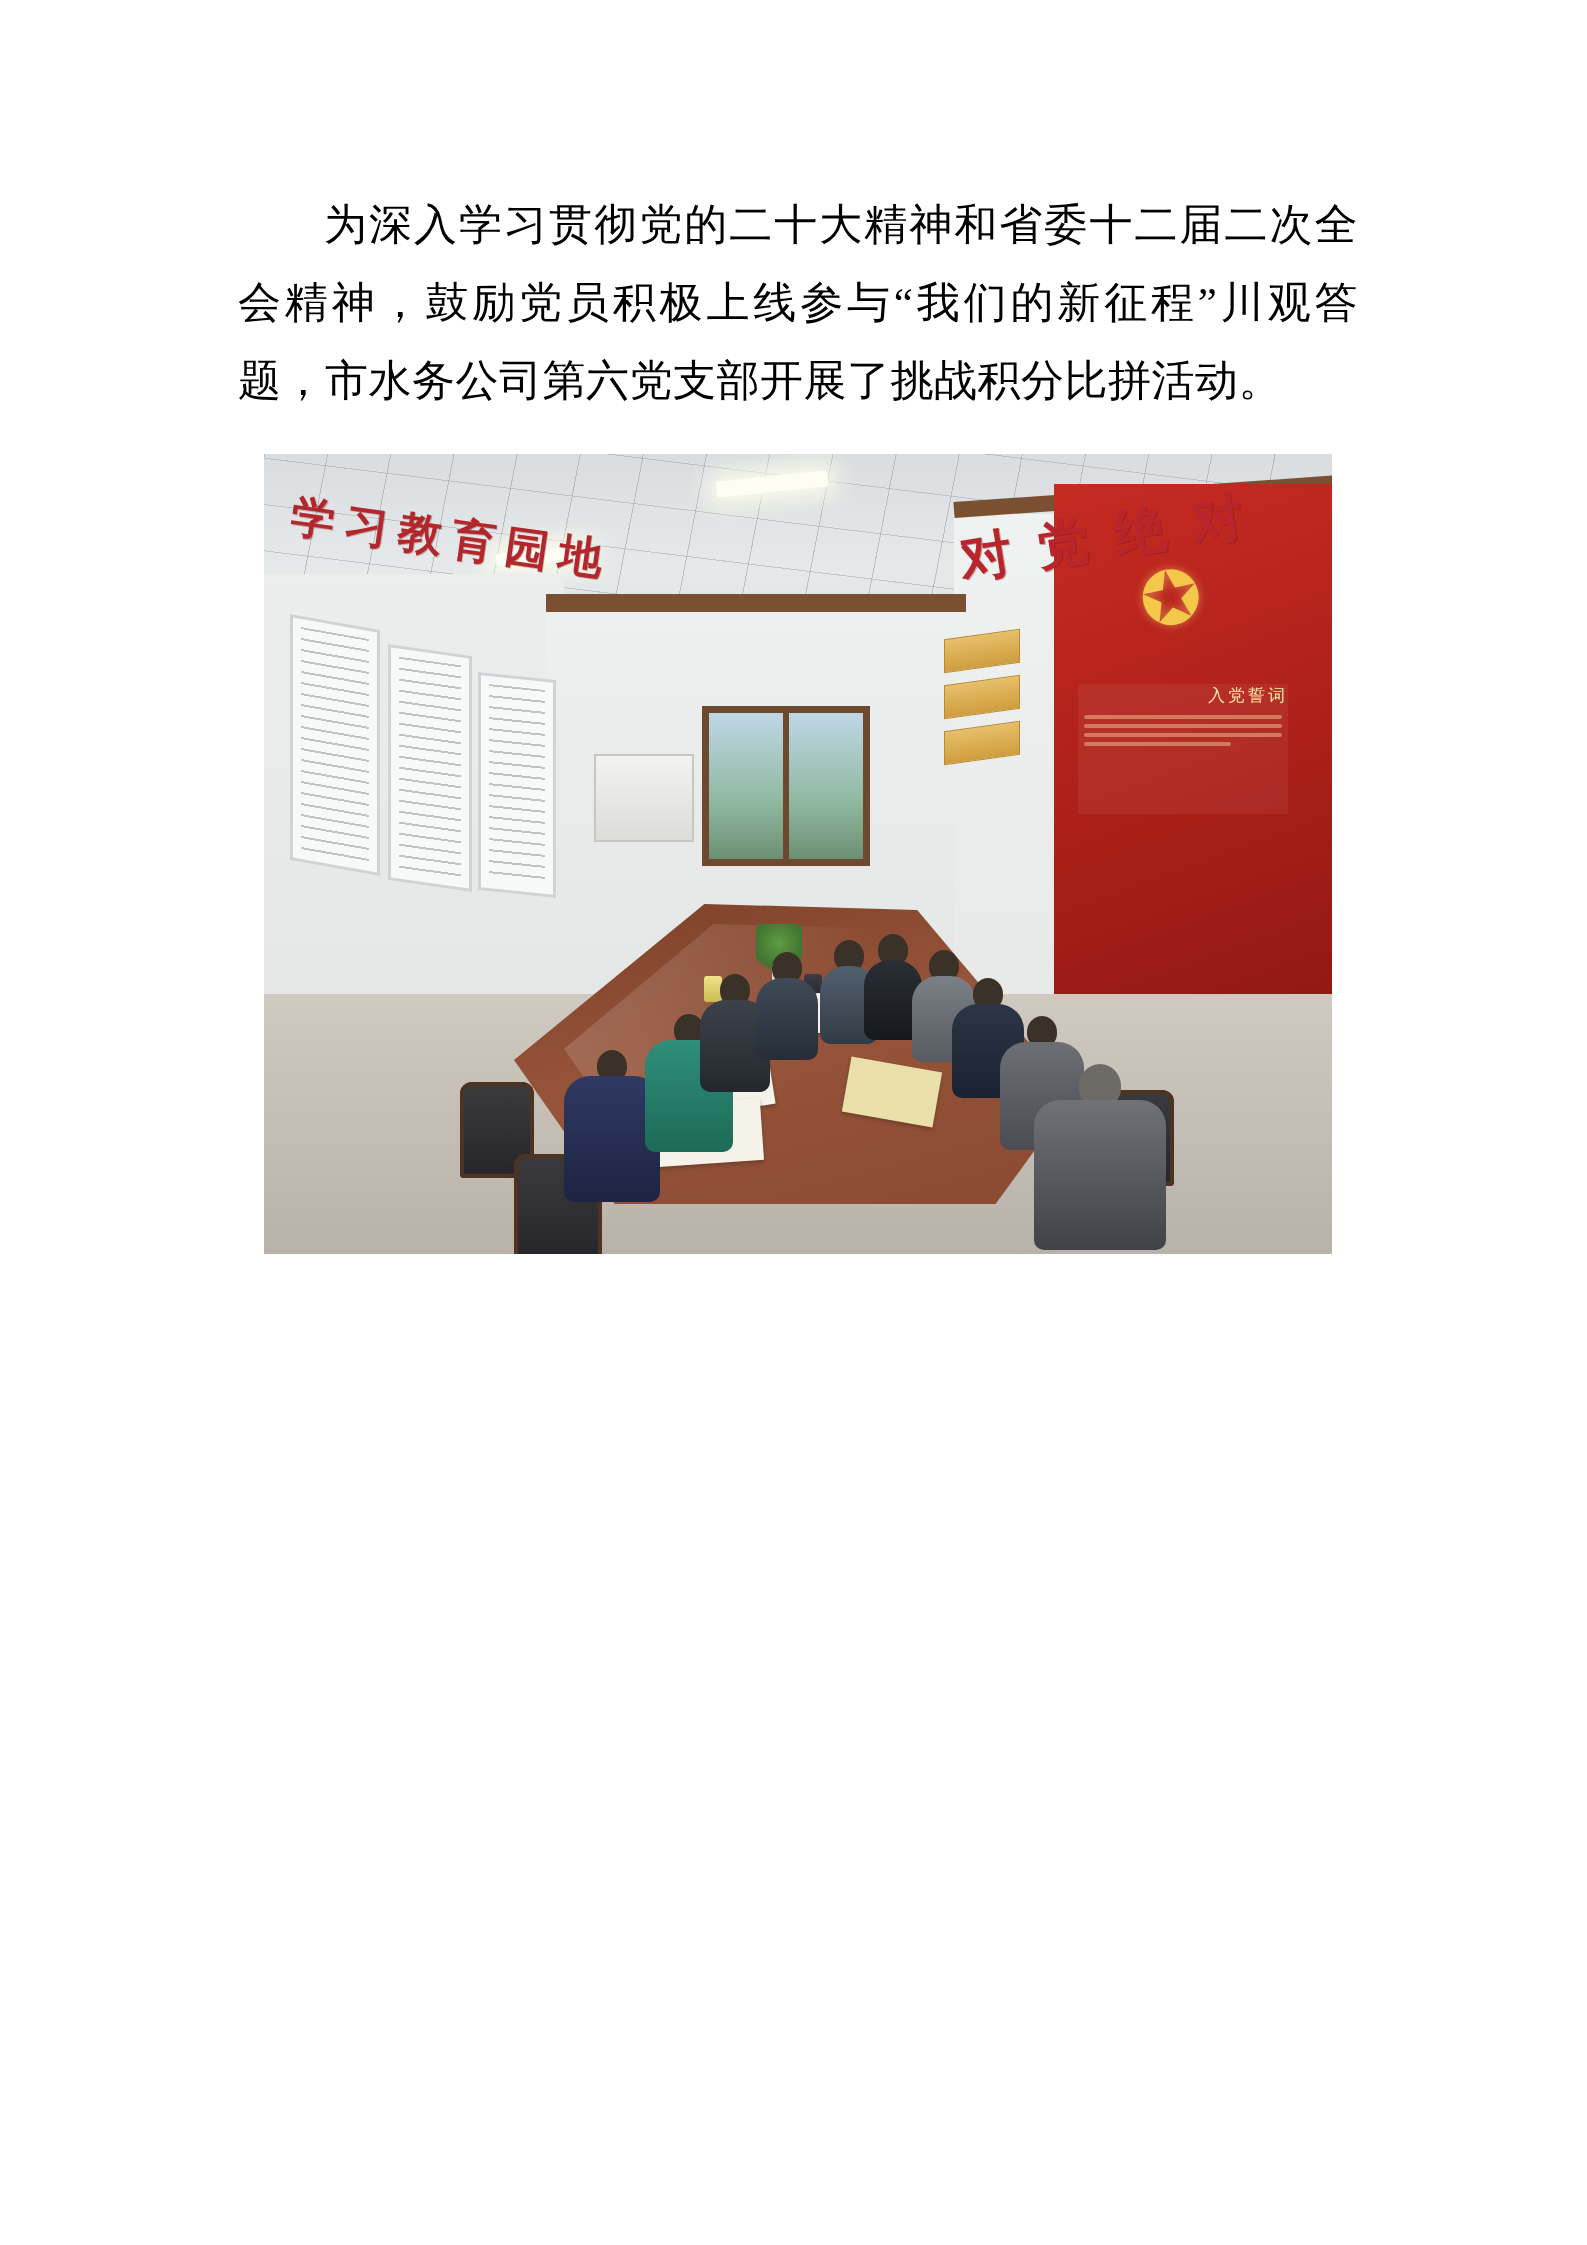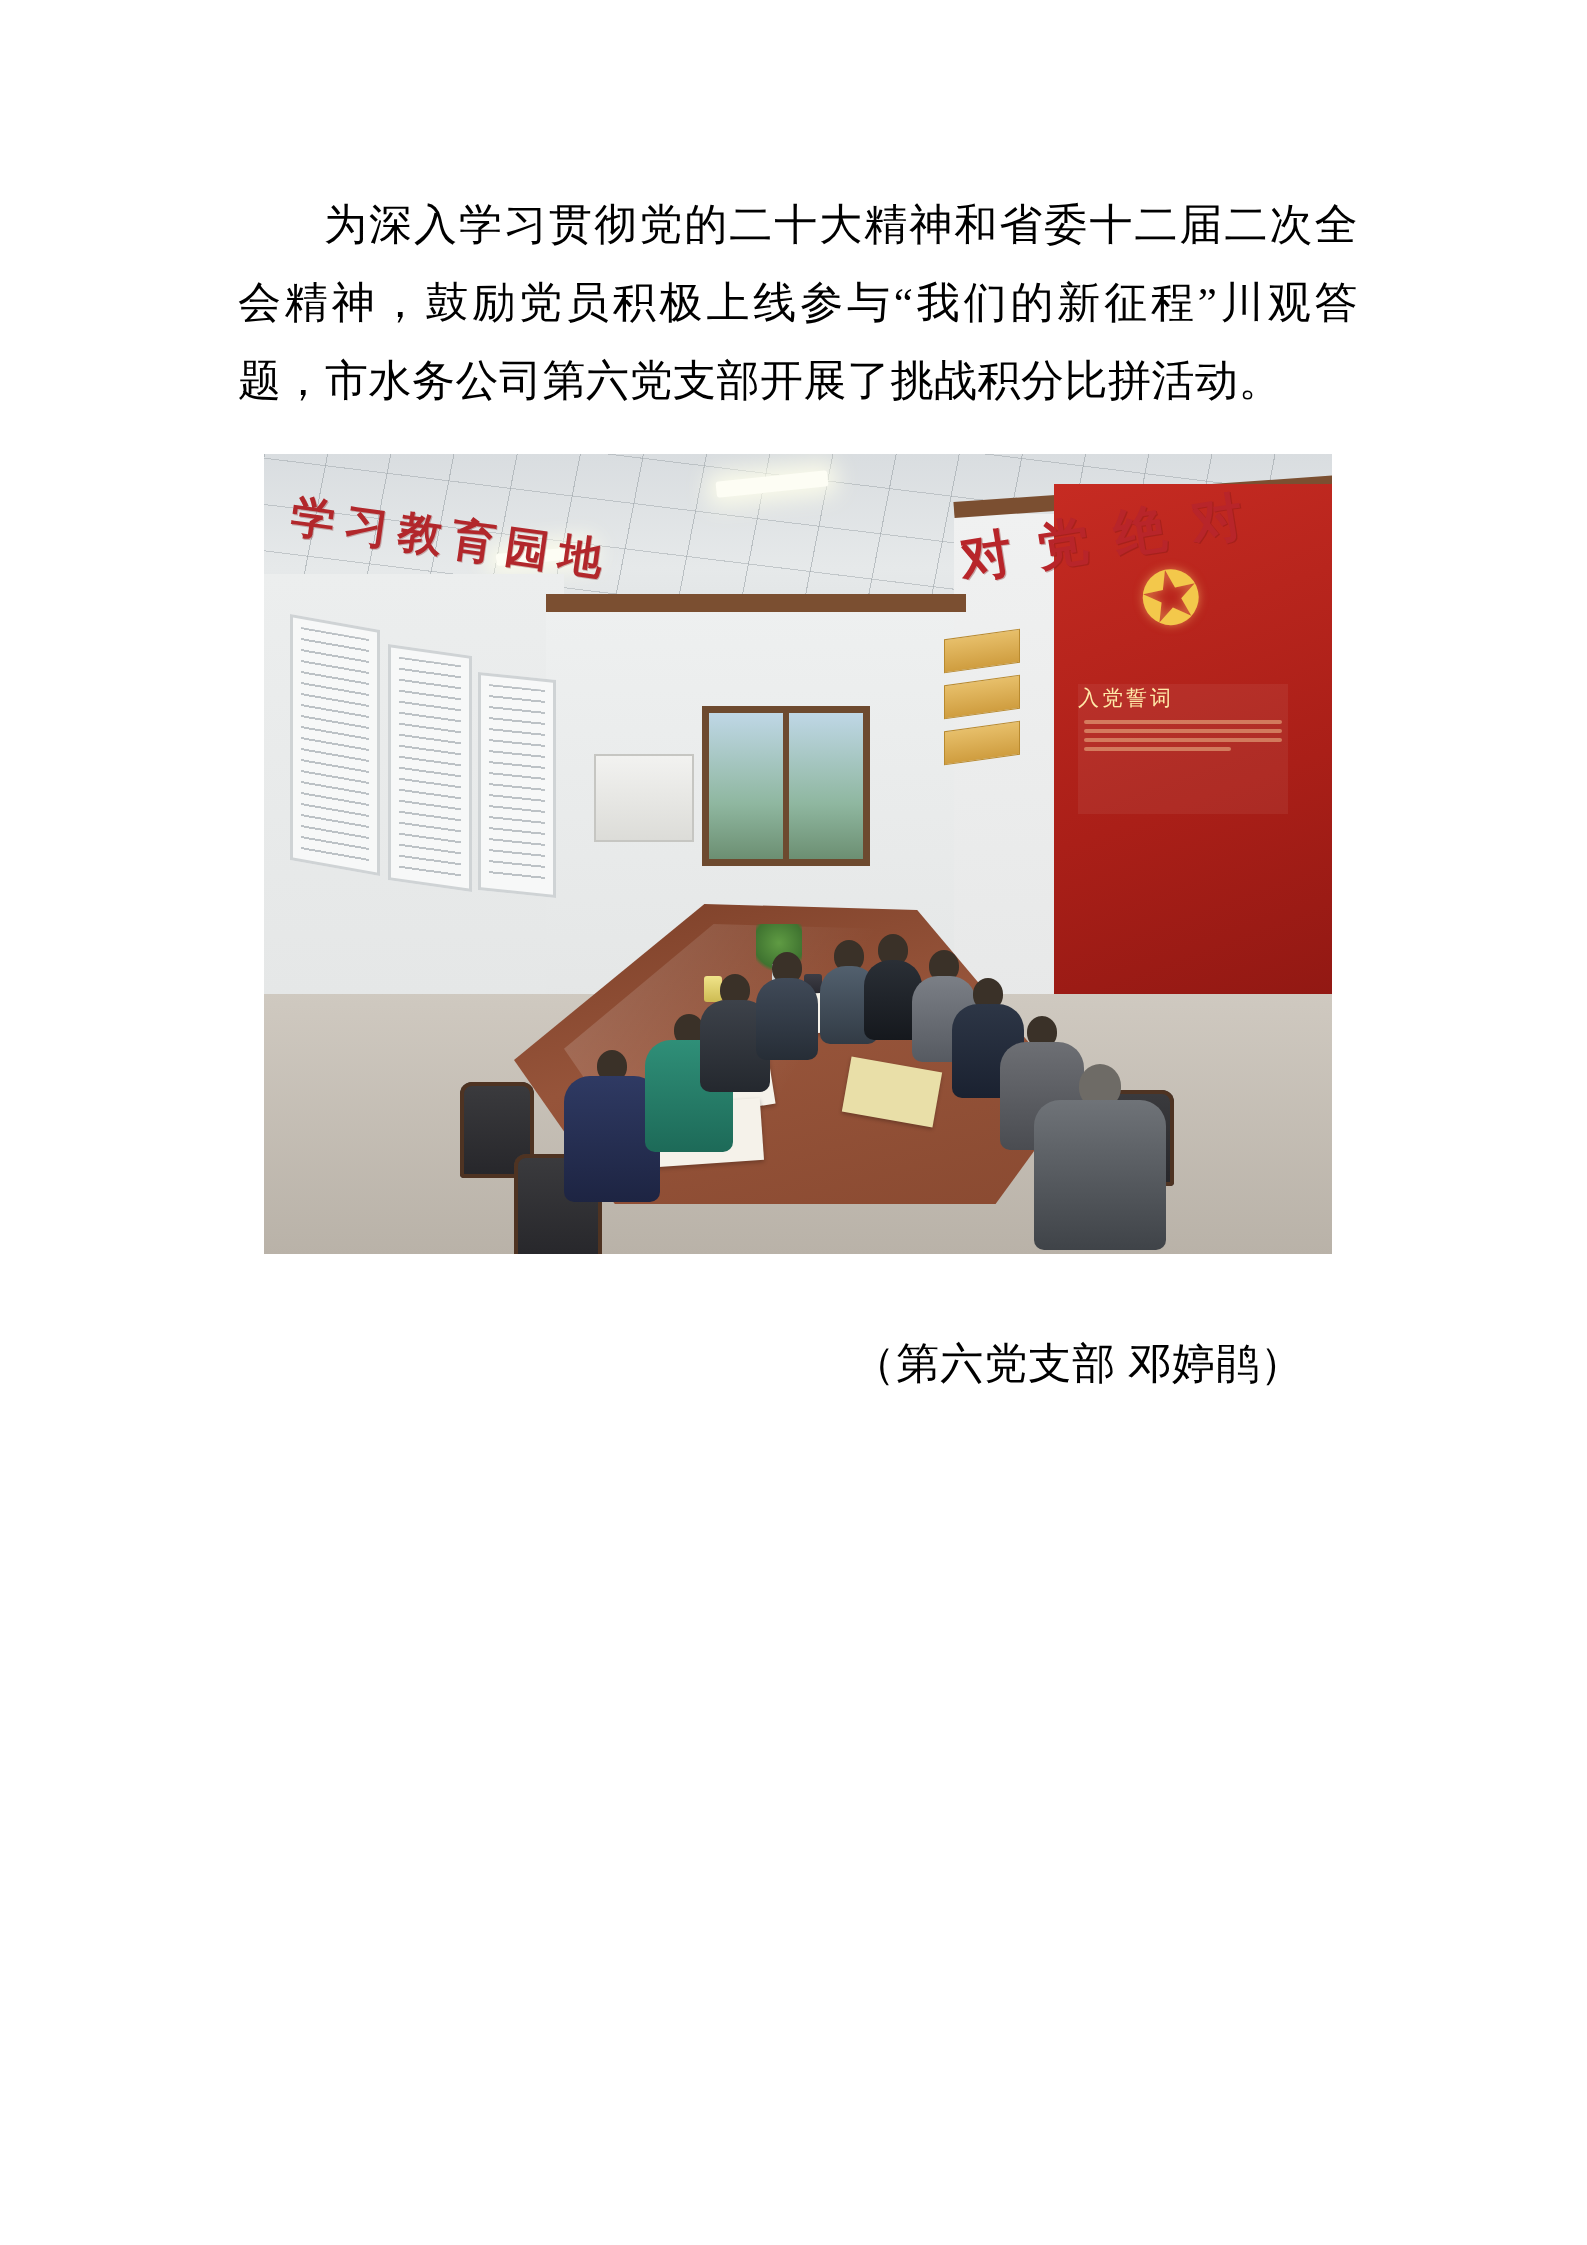--- a/index.html
+++ b/index.html
@@ -97,21 +97,21 @@
   .red-wall .star {
     position: absolute; left: 86px; top: 78px; font-size: 74px; color: #f3c84b;
     transform: rotate(-12deg); line-height: 1;
     text-shadow: 0 0 10px rgba(255,220,120,.5);
   }
   .red-wall .oath-box {
     position: absolute; left: 24px; top: 200px; width: 210px; height: 130px;
     background: rgba(255,255,255,.06);
   }
   .oath-title {
-    color: #ffe9a8; font-size: 21px; text-align: left; letter-spacing: 3px;
+    color: #ffe9a8; font-size: 17px; text-align: right; letter-spacing: 3px;
     font-family: Liberation Sans, sans-serif;
   }
   .oath-lines { margin-top: 8px; }
   .oath-lines i {
     display: block; height: 4px; margin: 5px 6px; background: rgba(255,228,170,.42);
     border-radius: 2px;
   }
   .oath-lines i:nth-child(4) { width: 70%; }
   .gold-plaques { position: absolute; left: -110px; top: 150px; }
   .gold-plaques span {
@@ -338,16 +338,15 @@
           </div>
           <div class="person" style="left:772px; top:610px; width:128px; height:190px;">
             <div class="head" style="width:42px;height:44px;background:#6e6b66;"></div>
             <div class="body" style="background:linear-gradient(180deg,#6f7378,#3f4348); width:132px; height:150px; top:36px;"></div>
           </div>
 
         </div>
       </div>
     </div>
 
-    <div class="signature">（第六党支部  邓婷鹃）</div>
   </div>
 
 </div>
 
 </body></html>

